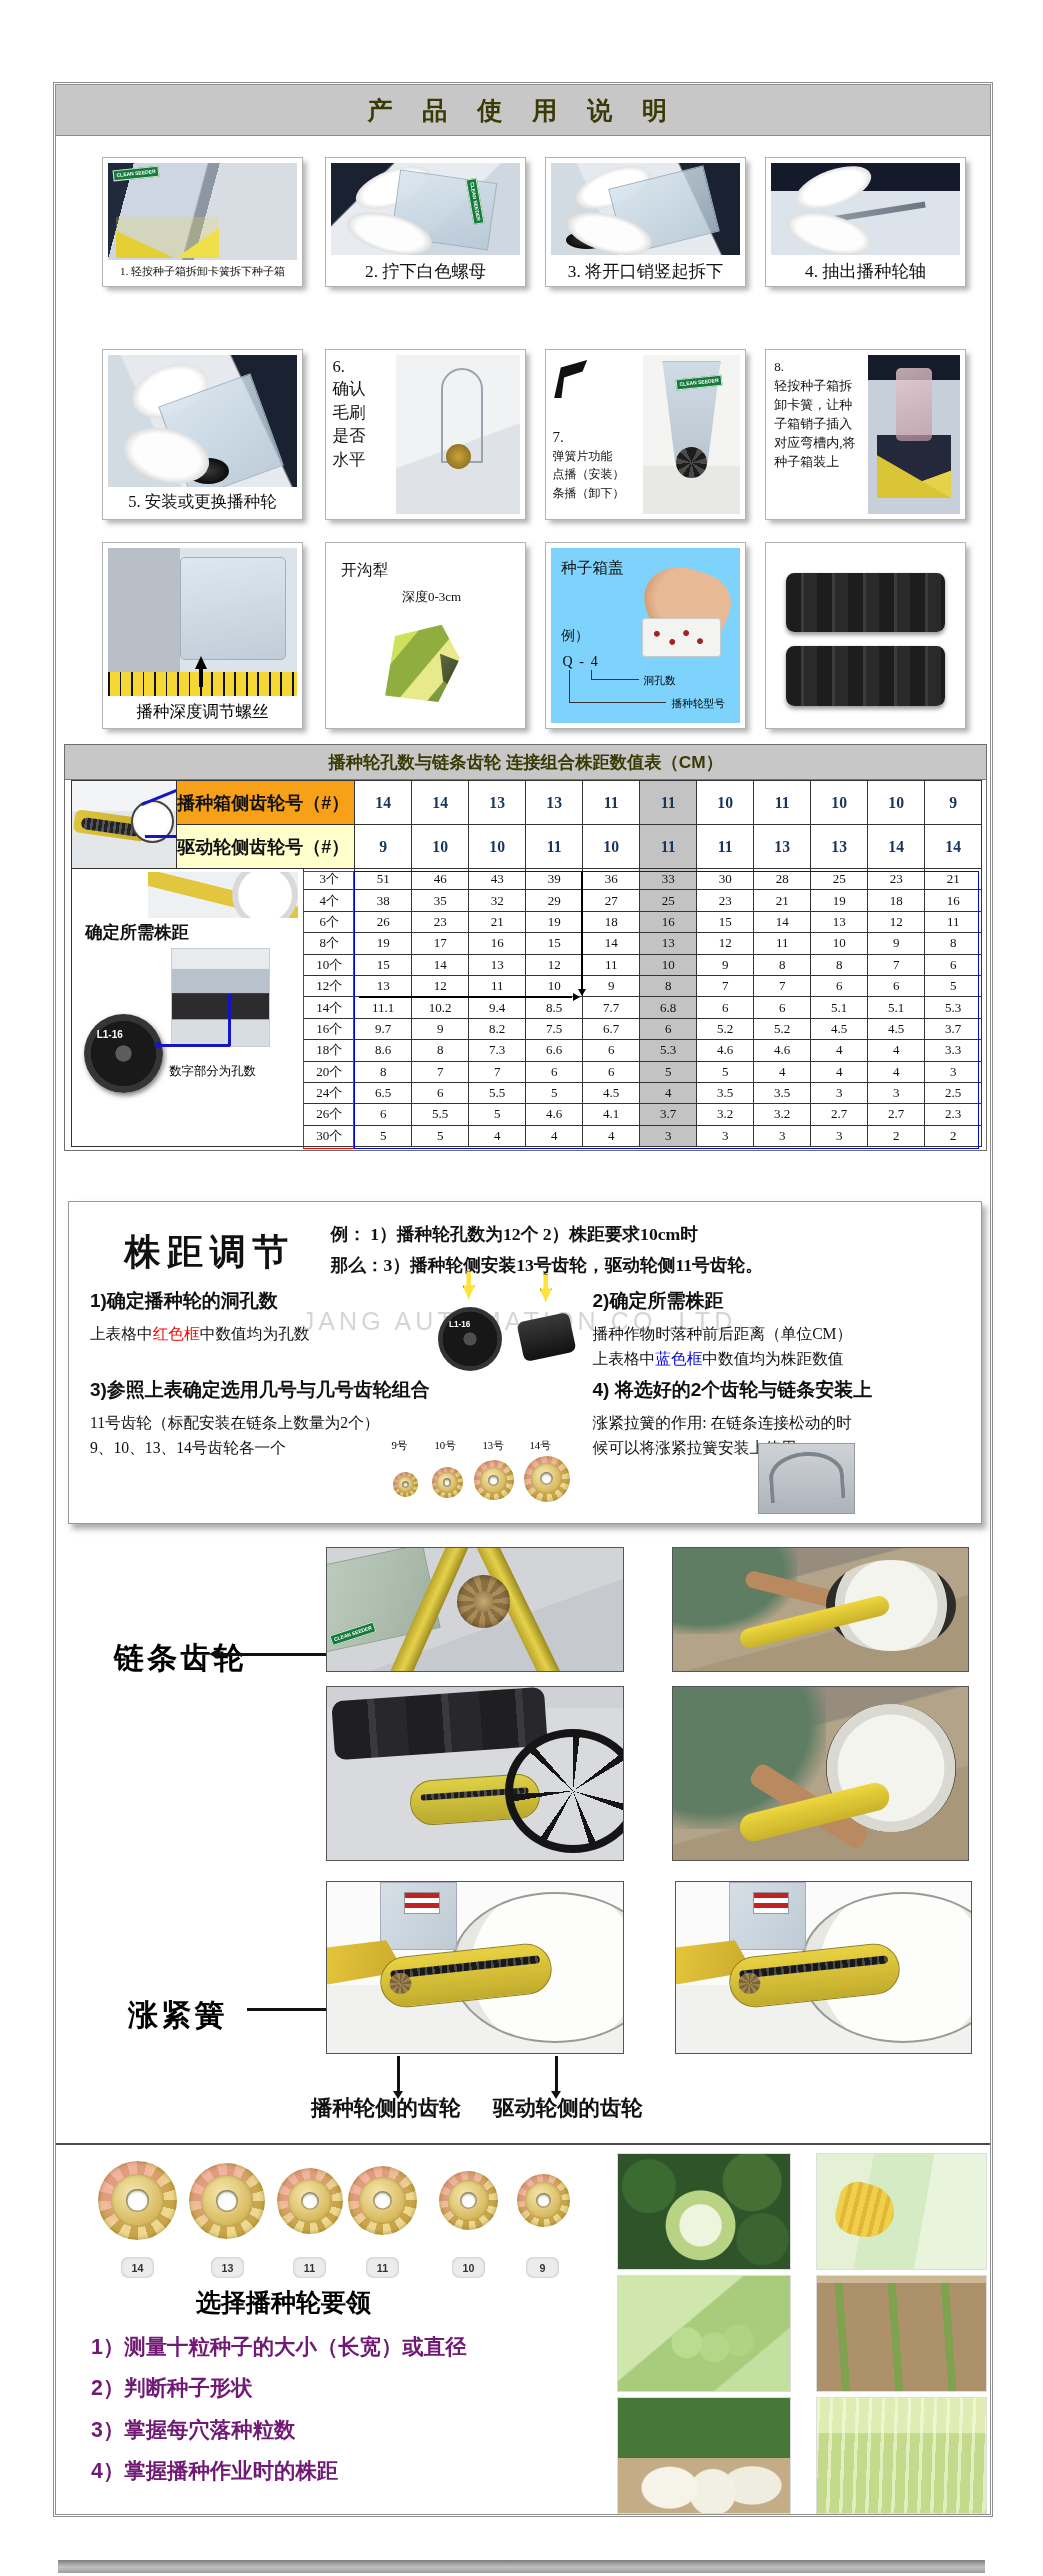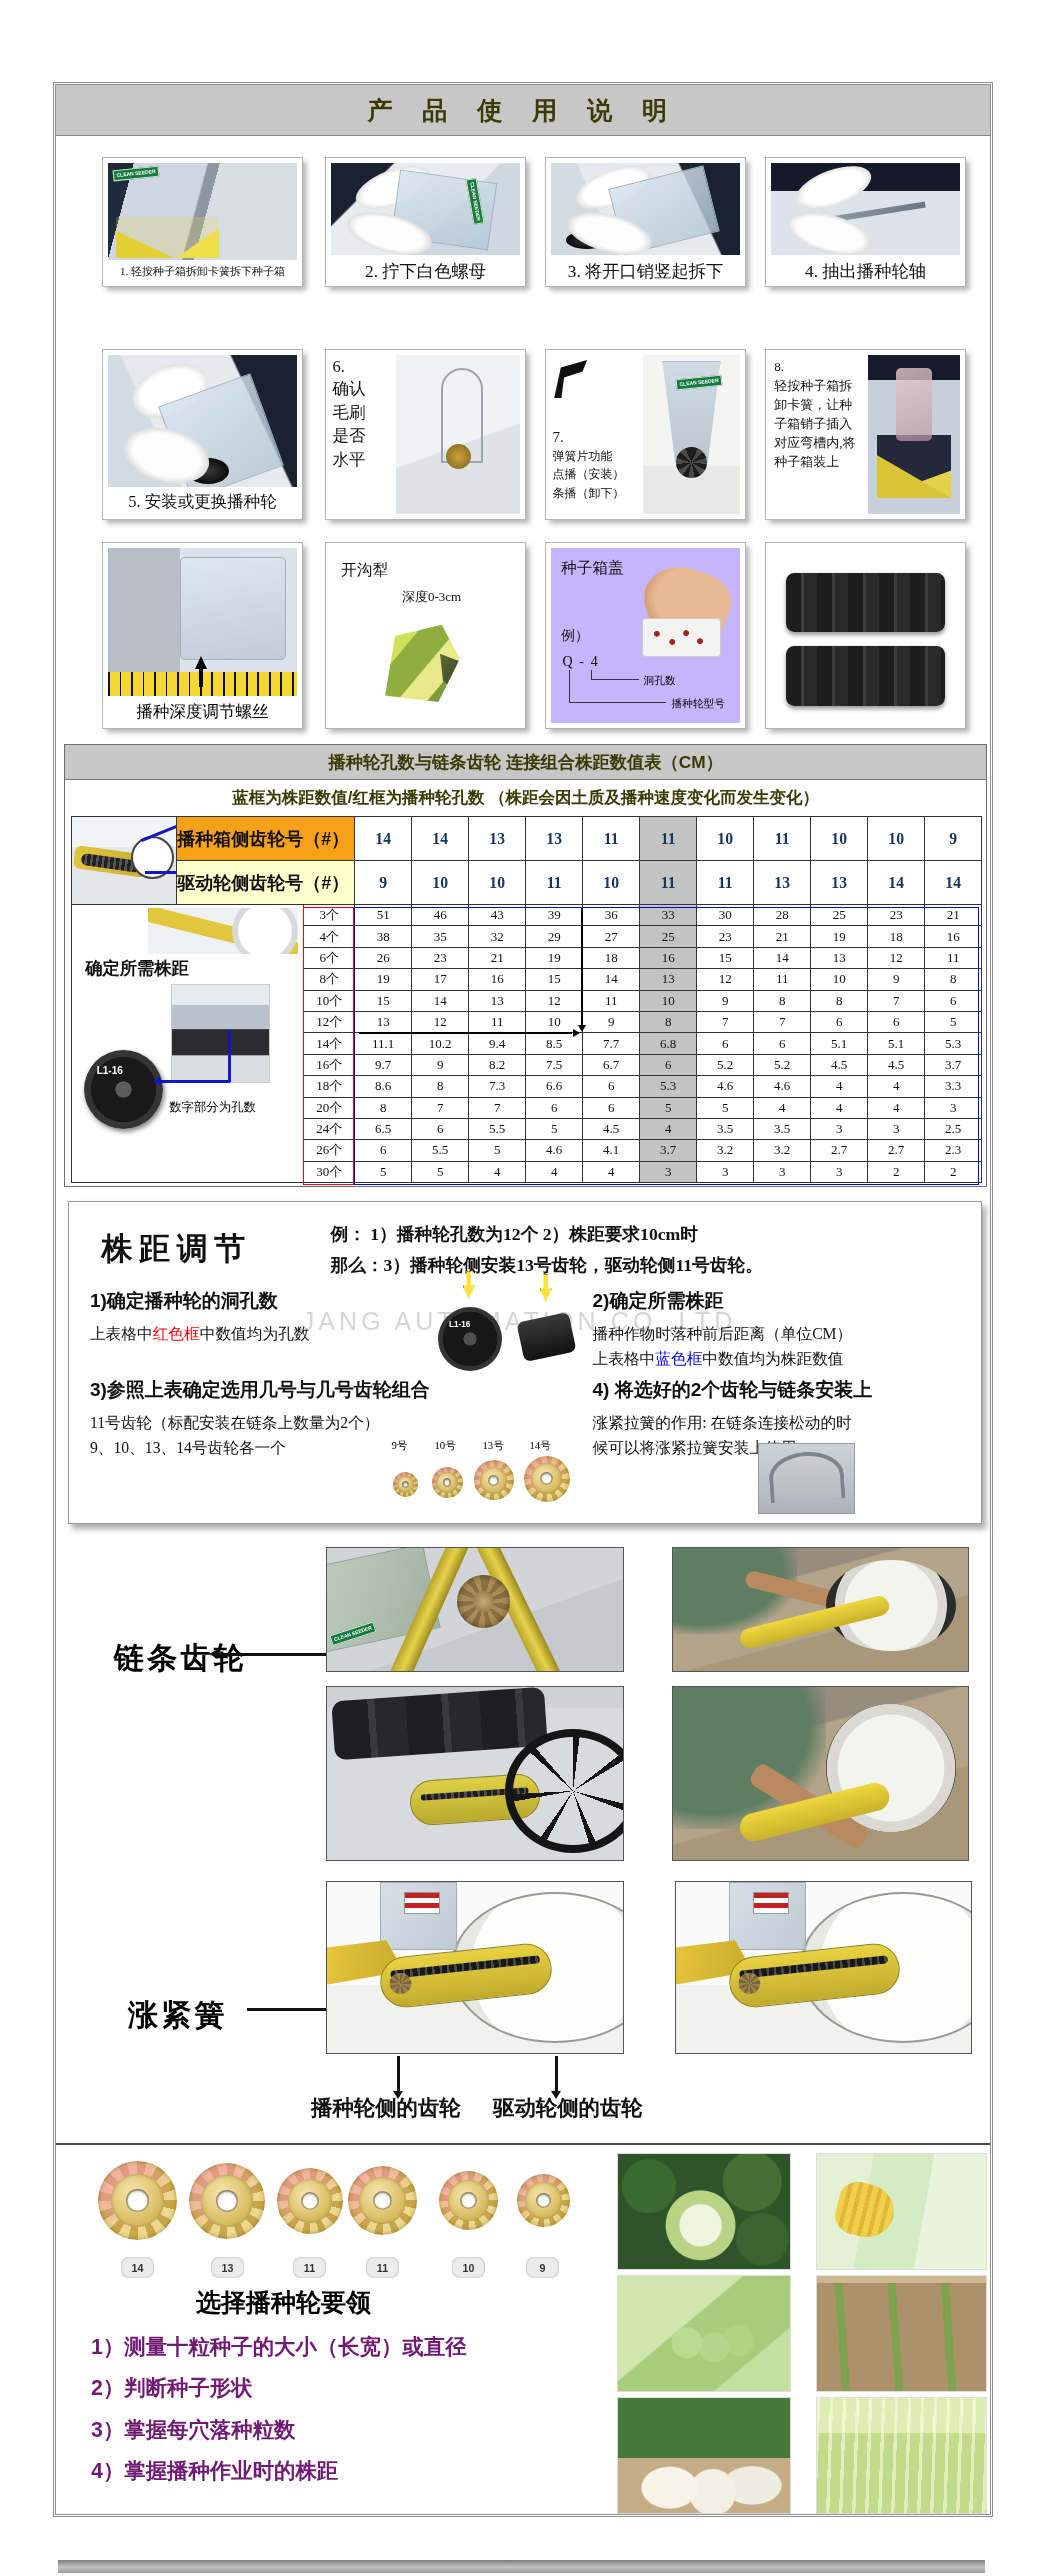--- a/index.html
+++ b/index.html
@@ -117,21 +117,21 @@
   .lw-line1 { position:absolute; left:87px; top:175px; width:71px; height:2.5px; background:#1515c8; }
   .lw-line1::before { content:""; position:absolute; left:-6.6px; top:-3.3px; border-top:4.1px solid transparent; border-bottom:4.1px solid transparent; border-right:7.4px solid #1515c8; }
   .lw-line2 { position:absolute; left:156px; top:125px; width:2.5px; height:52px; background:#1515c8; }
   .lw-note { position:absolute; left:97px; top:194px; font:12.4px "Liberation Serif",serif; }
 
   
   .adj { position:absolute; left:11.5px; top:1116px; width:914px; height:323px; border:1.6px solid #9a9a9a;
          box-shadow:4.1px 5px 5.8px rgba(90,90,90,.5); background:#fff; }
   .wm { position:absolute; left:0; top:105px; width:100%; text-align:center; color:rgba(185,185,185,.6);
         font-size:25px; letter-spacing:4.1px; pointer-events:none; }
-  .adj-title { position:absolute; left:33px; top:26px; font-size:31px; font-weight:bold; letter-spacing:6.6px; color:#111; }
+  .adj-title { position:absolute; left:56px; top:26px; font-size:36px; font-weight:bold; letter-spacing:6.6px; color:#111; }
   .adj-ex { position:absolute; left:262px; top:16.5px; font-family:"Liberation Serif",serif; font-size:17.7px; font-weight:600; line-height:31px; color:#111; }
   .adj-h { font-size:19px; font-weight:bold; color:#111; }
   .adj-b { font-family:"Liberation Serif",serif; font-size:15.7px; color:#111; margin-top:6.6px; line-height:25px; }
   .red-t { color:#ff0000; } .blue-t { color:#0000e0; }
   .i1 { position:absolute; left:21.4px; top:86px; } .i2 { position:absolute; left:524px; top:86px; }
   .i3 { position:absolute; left:21.4px; top:175px; } .i4 { position:absolute; left:524px; top:175px; }
   .yarrow { position:absolute; width:12.4px; height:28px; background:#ffe13a; border:0.8px solid #a89200;
             clip-path:polygon(32% 0,68% 0,68% 52%,100% 52%,50% 100%,0 52%,32% 52%); }
   .adj-wheel { position:absolute; left:369px; top:105px; width:64px; height:64px; border-radius:50%;
             background:radial-gradient(circle,#4e4e4e 0 14%,#171717 15% 60%,#333 61%); }
@@ -330,21 +330,21 @@
       <div class="pcap">播种深度调节螺丝</div>
     </div>
     <div class="card cx2 row3">
       <div class="ph" style="height:175px;background:#fff">
         <div class="sidetxt" style="position:absolute;left:10px;top:11.5px;font-size:15.7px">开沟犁</div>
         <div class="sidetxt" style="position:absolute;left:71px;top:40px;font-size:13px">深度0-3cm</div>
         <div class="plow"></div>
       </div>
     </div>
     <div class="card cx3 row3">
-      <div class="ph" style="height:175px;background:#c4b5fd">
+      <div class="ph" style="height:175px;background:#7dd3fc">
         <div class="sidetxt" style="position:absolute;left:10px;top:10px;font-size:15.7px">种子箱盖</div>
         <div class="sidetxt" style="position:absolute;left:10px;top:79px;font-size:14px">例）</div>
         <div class="hand"></div>
         <div class="tray"></div>
         <div class="qwrap">
           <div class="qcode">Q - 4</div>
           <div class="qline1"></div>
           <div class="qline2"></div>
           <span class="qlab" style="left:81px;top:20.6px">洞孔数</span>
           <span class="qlab" style="left:109px;top:43px">播种轮型号</span>
@@ -354,21 +354,20 @@
     <div class="card cx4 row3">
       <div class="ph" style="height:175px;background:#fff">
         <div class="cyl" style="left:8%;top:14%;width:84%"></div>
         <div class="cyl" style="left:8%;top:56%;width:84%"></div>
       </div>
     </div>
   </div>
 
   <div class="tsec">
     <div class="t-title">播种轮孔数与链条齿轮 连接组合株距数值表（CM）</div>
-    <div class="t-sub">蓝框为株距数值/红框为播种轮孔数 （株距会因土质及播种速度变化而发生变化）</div>
     <div class="tblwrap" id="tblwrap">
       <table class="mt" id="mt">
           <colgroup>
             <col style="width: 105px;">
             <col style="width: 127px;">
             <col style="width: 51px;">
             <col style="width: 57px;">
             <col style="width: 57px;">
             <col style="width: 57px;">
             <col style="width: 57px;">

